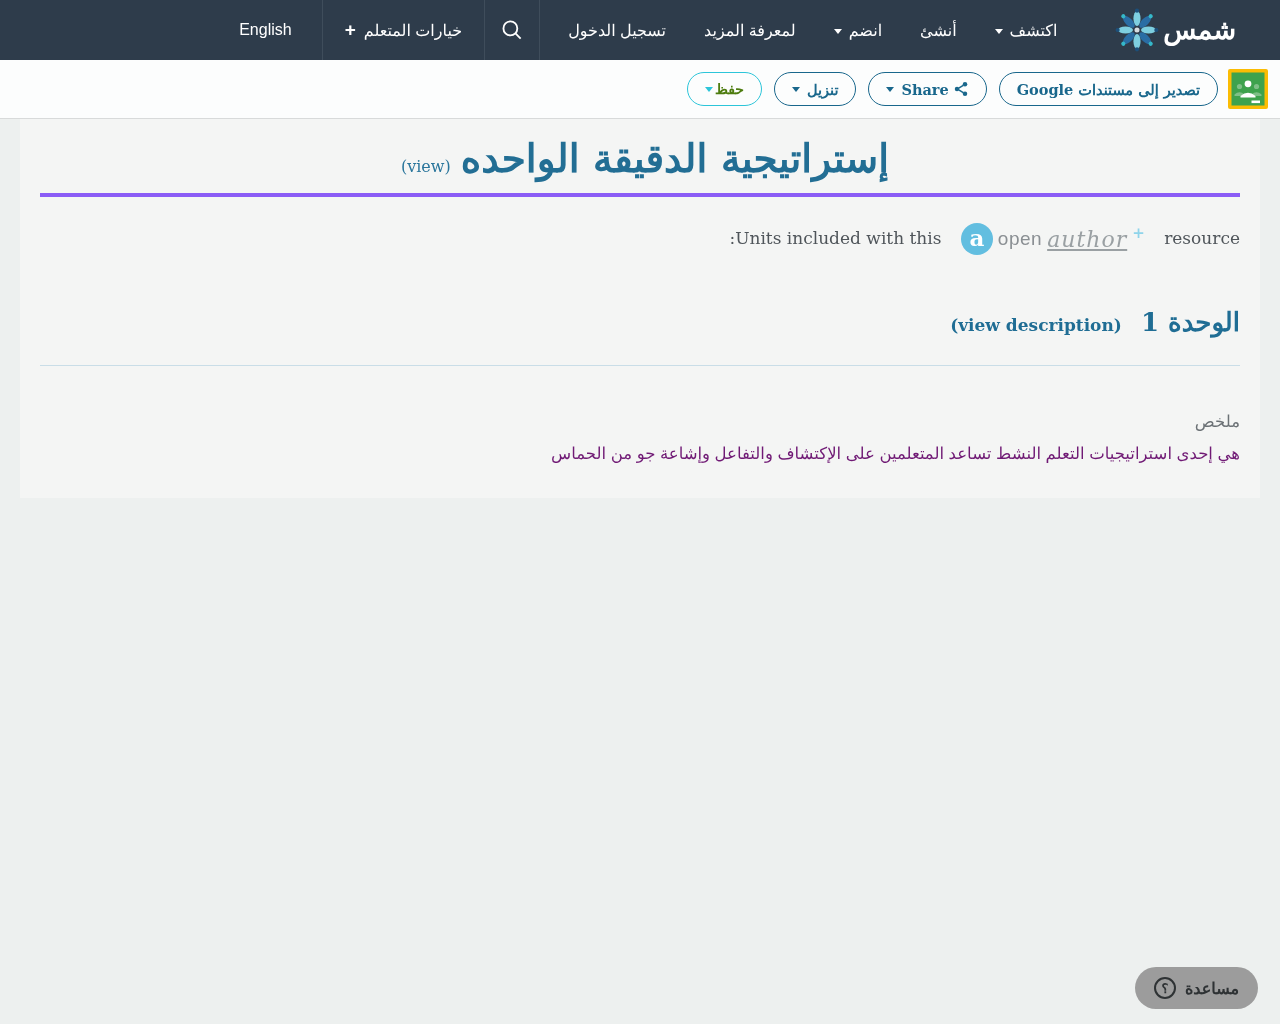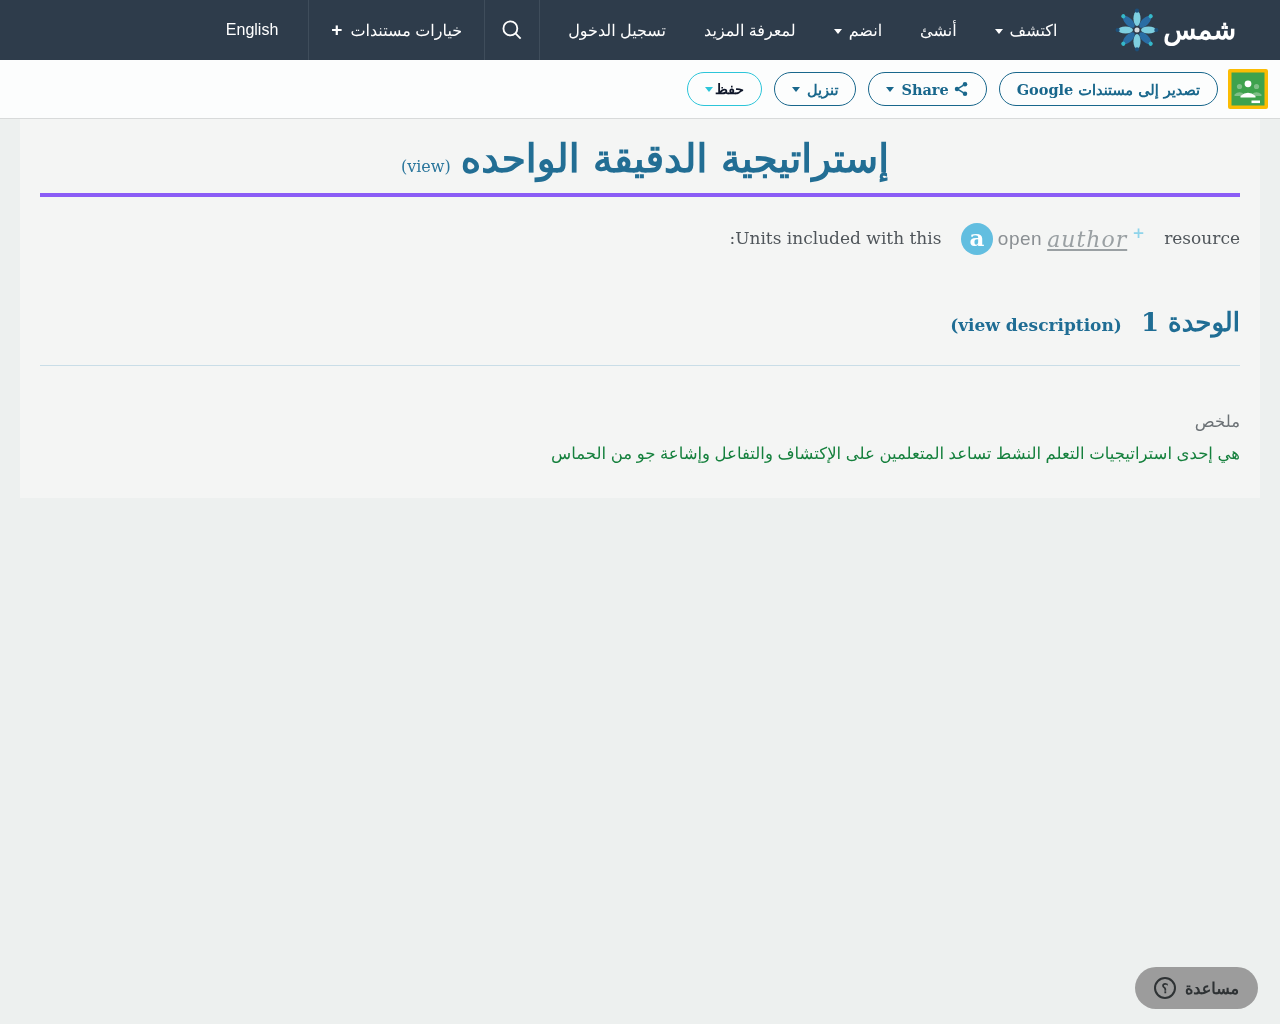--- a/index.html
+++ b/index.html
@@ -42,21 +42,21 @@
     color:#19678c; font-weight:bold; font-size:14.5px; padding:0 17px;
     display:inline-flex; align-items:center; gap:7px; cursor:pointer; white-space:nowrap;
     font-family:"DejaVu Serif","Liberation Serif",serif;
   }
   .pill-btn + .pill-btn { margin-right:12px; }
   .caret-down {
     width:0; height:0; border-left:4.5px solid transparent; border-right:4.5px solid transparent;
     border-top:5px solid #19678c; display:inline-block;
   }
   .save-btn {
-    border-color:#2cc5d9; color:#0f172a; margin-right:335px; gap:2px; font-size:14px;
+    border-color:#2cc5d9; color:#4d7c0f; margin-right:335px; gap:2px; font-size:14px;
   }
   .save-btn .caret-down { border-top-color:#2cc5d9; }
   .classroom-btn { margin-left:10px; cursor:pointer; display:flex; }
   
   .card {
     margin:0 20px; background:#f4f5f4; padding-bottom:32px;
   }
   .title-wrap {
     margin:0 20px; padding:16px 0 12px; text-align:center;
     border-bottom:4px solid #8b5cf6;
@@ -87,21 +87,21 @@
   .oa-author { color:#9aa0a3; font-size:22px; font-style:italic; font-family:"DejaVu Serif",serif; letter-spacing:1px;text-decoration:underline; }
   .oa-plus { color:#8fd4ea; font-size:15px; font-weight:bold; vertical-align:super; margin-top:-12px; }
   .unit-heading {
     direction:rtl; text-align:right; padding:0 20px; margin-top:52px; color:#1f6d94;
     font-weight:bold; font-size:26px; font-family:"DejaVu Serif","Liberation Serif",serif;
   }
   .unit-heading .view-link { font-size:17px; font-weight:bold; color:#1f6d94; }
   .card-sep { margin:28px 20px 0; border-bottom:1px solid #c9dde7; }
   .summary { direction:rtl; text-align:right; padding:0 20px; margin-top:46px; }
   .summary-label { color:#6b7175; font-size:16.5px; }
-  .summary-text { color:#15803d; font-size:16.5px; margin-top:9px; line-height:1.6; }
+  .summary-text { color:#701a75; font-size:16.5px; margin-top:9px; line-height:1.6; }
   
   .help-btn {
     position:absolute; right:22px; bottom:15px; height:42px; border-radius:21px;
     background:#9c9c9c; border:none; display:flex; align-items:center; gap:9px;
     direction:rtl; padding:0 19px; cursor:pointer; color:#2e3234;
   }
   .help-btn .label { font-size:16px; font-weight:bold; }
   .q-circle {
     width:22px; height:22px; border:2px solid #2e3234; border-radius:50%;
     display:flex; align-items:center; justify-content:center;
@@ -175,21 +175,21 @@
   <div class="icon-cell">
     <span style="display:flex;">
       <svg width="26" height="26" viewBox="0 0 24 24" fill="none" stroke="#ffffff" stroke-width="1.7">
         <circle cx="10.5" cy="10.5" r="6.4"></circle>
         <line x1="15.2" y1="15.2" x2="20" y2="20"></line>
       </svg>
     </span>
   </div>
   <div class="nav-divider"></div>
   <div class="nav-item" style="padding:0 22px; gap:8px;">
-    <span>خيارات مستندات</span>
+    <span>خيارات المتعلم</span>
     <span class="plus-glyph">+</span>
   </div>
   <div class="nav-divider"></div>
   <div class="lang-cell">English</div>
 </header>
 
 <div class="toolbar">
   <span class="classroom-btn">
     <svg width="40" height="40" viewBox="0 0 40 40">
       <rect x="0" y="0" width="40" height="40" rx="2" fill="#fbbc04"></rect>

